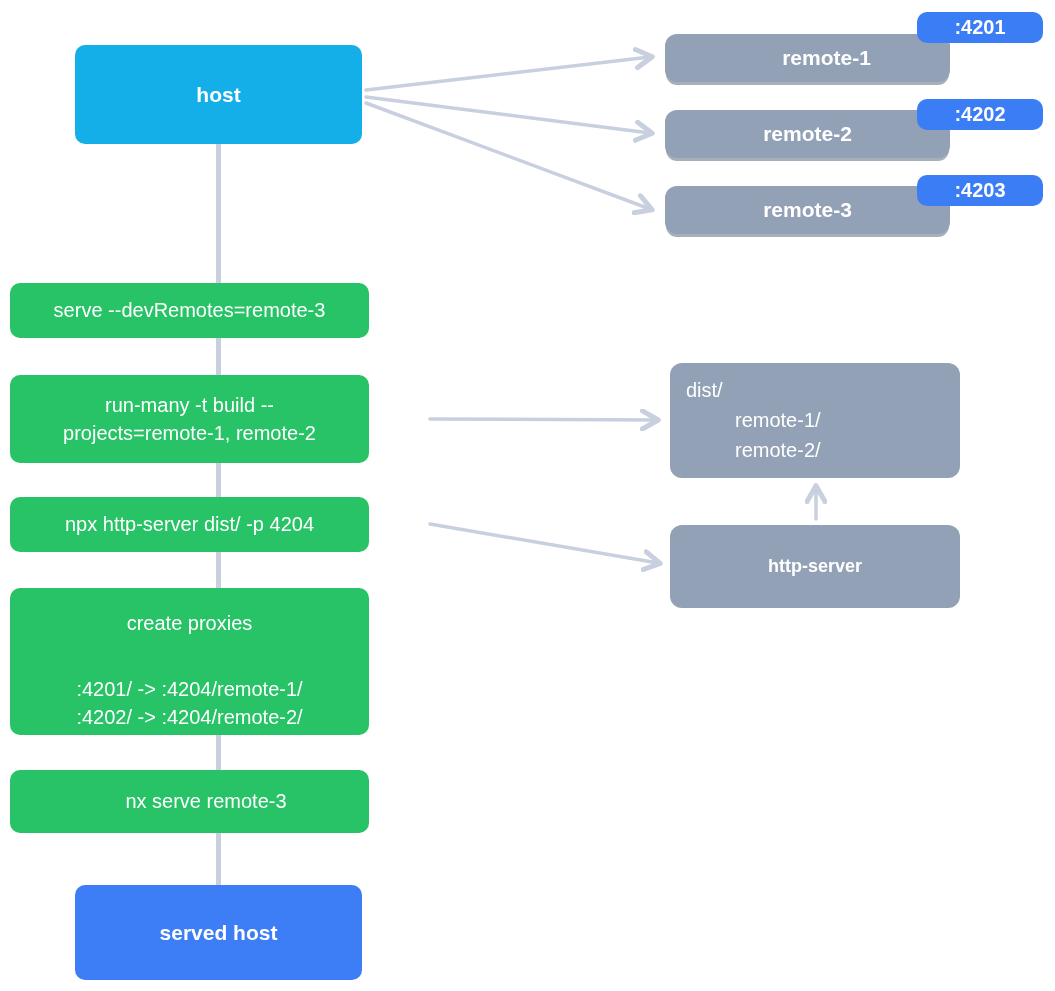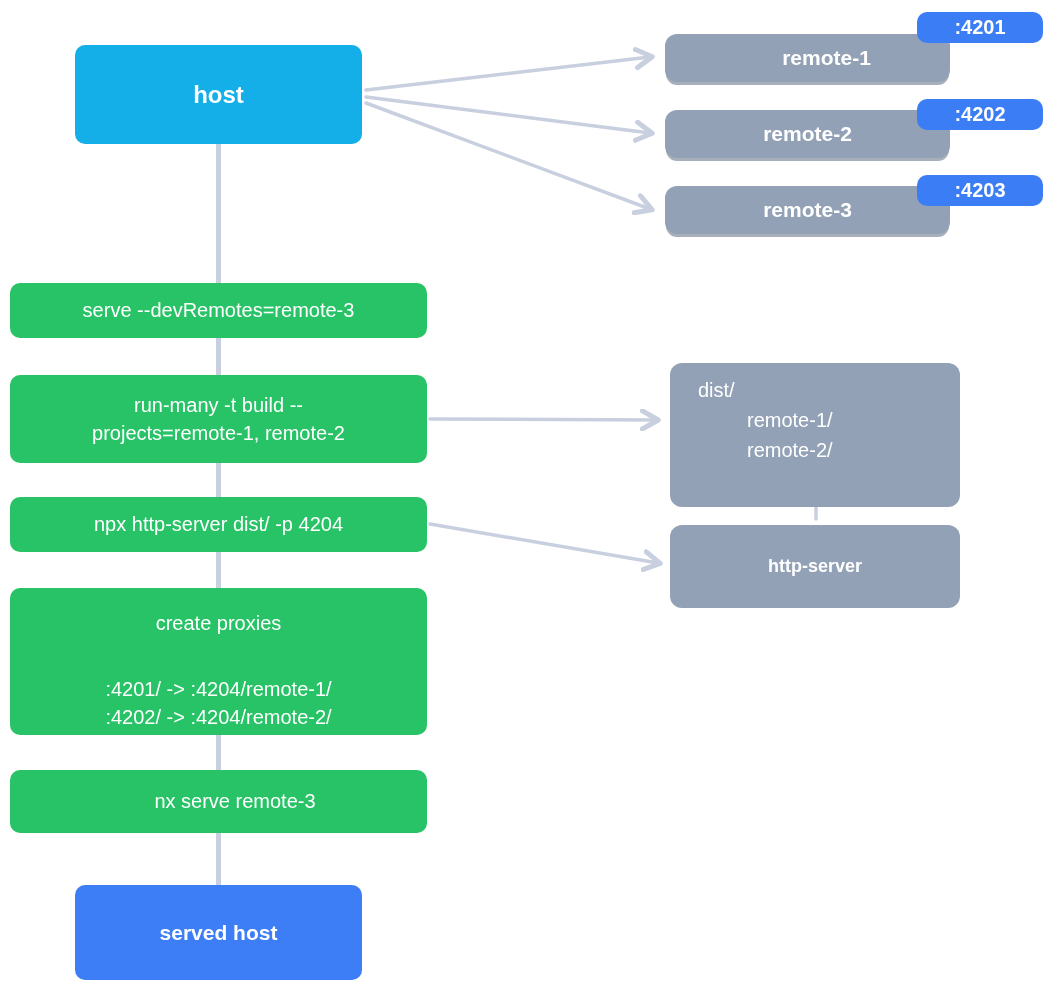--- a/index.html
+++ b/index.html
@@ -26,21 +26,21 @@
     display: flex;
     align-items: center;
     justify-content: center;
     color: #ffffff;
     box-sizing: border-box;
   }
   .host-node {
     left: 75px; top: 45px; width: 287px; height: 99px;
     background: #14AEE9;
     border-radius: 10px;
-    font-weight: 700; font-size: 24px;
+    font-weight: 700; font-size: 21px;
   }
   .served-host-node {
     left: 75px; top: 885px; width: 287px; height: 95px;
     background: #3D7EF7;
     border-radius: 10px;
     font-weight: 700; font-size: 21px; text-align: right;
   }
   .remote-node {
     left: 665px; width: 285px; height: 48px;
     background: #92A1B5;
@@ -55,41 +55,41 @@
     left: 917px; width: 126px; height: 31px;
     background: #3B7DF5;
     border-radius: 10px;
     font-weight: 600; font-size: 20px;
     z-index: 3;
   }
   .badge-1 { top: 12px; }
   .badge-2 { top: 99px; }
   .badge-3 { top: 175px; }
   .cmd-node {
-    left: 10px; width: 417px;
+    left: 10px; width: 359px;
     background: #27C366;
     border-radius: 10px;
     font-size: 20px;
     text-align: center;
   }
   .cmd-1 { top: 283px; height: 55px; }
   .cmd-2 { top: 375px; height: 88px; flex-direction: column; line-height: 28px; }
   .cmd-3 { top: 497px; height: 55px; }
   .cmd-4 { top: 588px; height: 147px; flex-direction: column; justify-content: flex-start; padding-top: 24px; }
   .cmd-5 { top: 770px; height: 63px; padding-left: 33px; }
   .proxy-maps { margin-top: 40px; line-height: 28px; }
   .dist-node {
-    left: 670px; top: 363px; width: 290px; height: 144px;
+    left: 670px; top: 363px; width: 290px; height: 115px;
     background: #92A1B5;
     border-radius: 12px;
     font-size: 20px;
     flex-direction: column;
     align-items: flex-start;
     justify-content: flex-start;
-    padding: 12px 0 0 28px;
+    padding: 12px 0 0 16px;
     line-height: 30px;
   }
   .dist-indent { padding-left: 49px; }
   .http-server-node {
     left: 670px; top: 525px; width: 290px; height: 83px;
     background: #92A1B5;
     border-radius: 12px;
     font-weight: 700; font-size: 18px;
   }
 </style>

